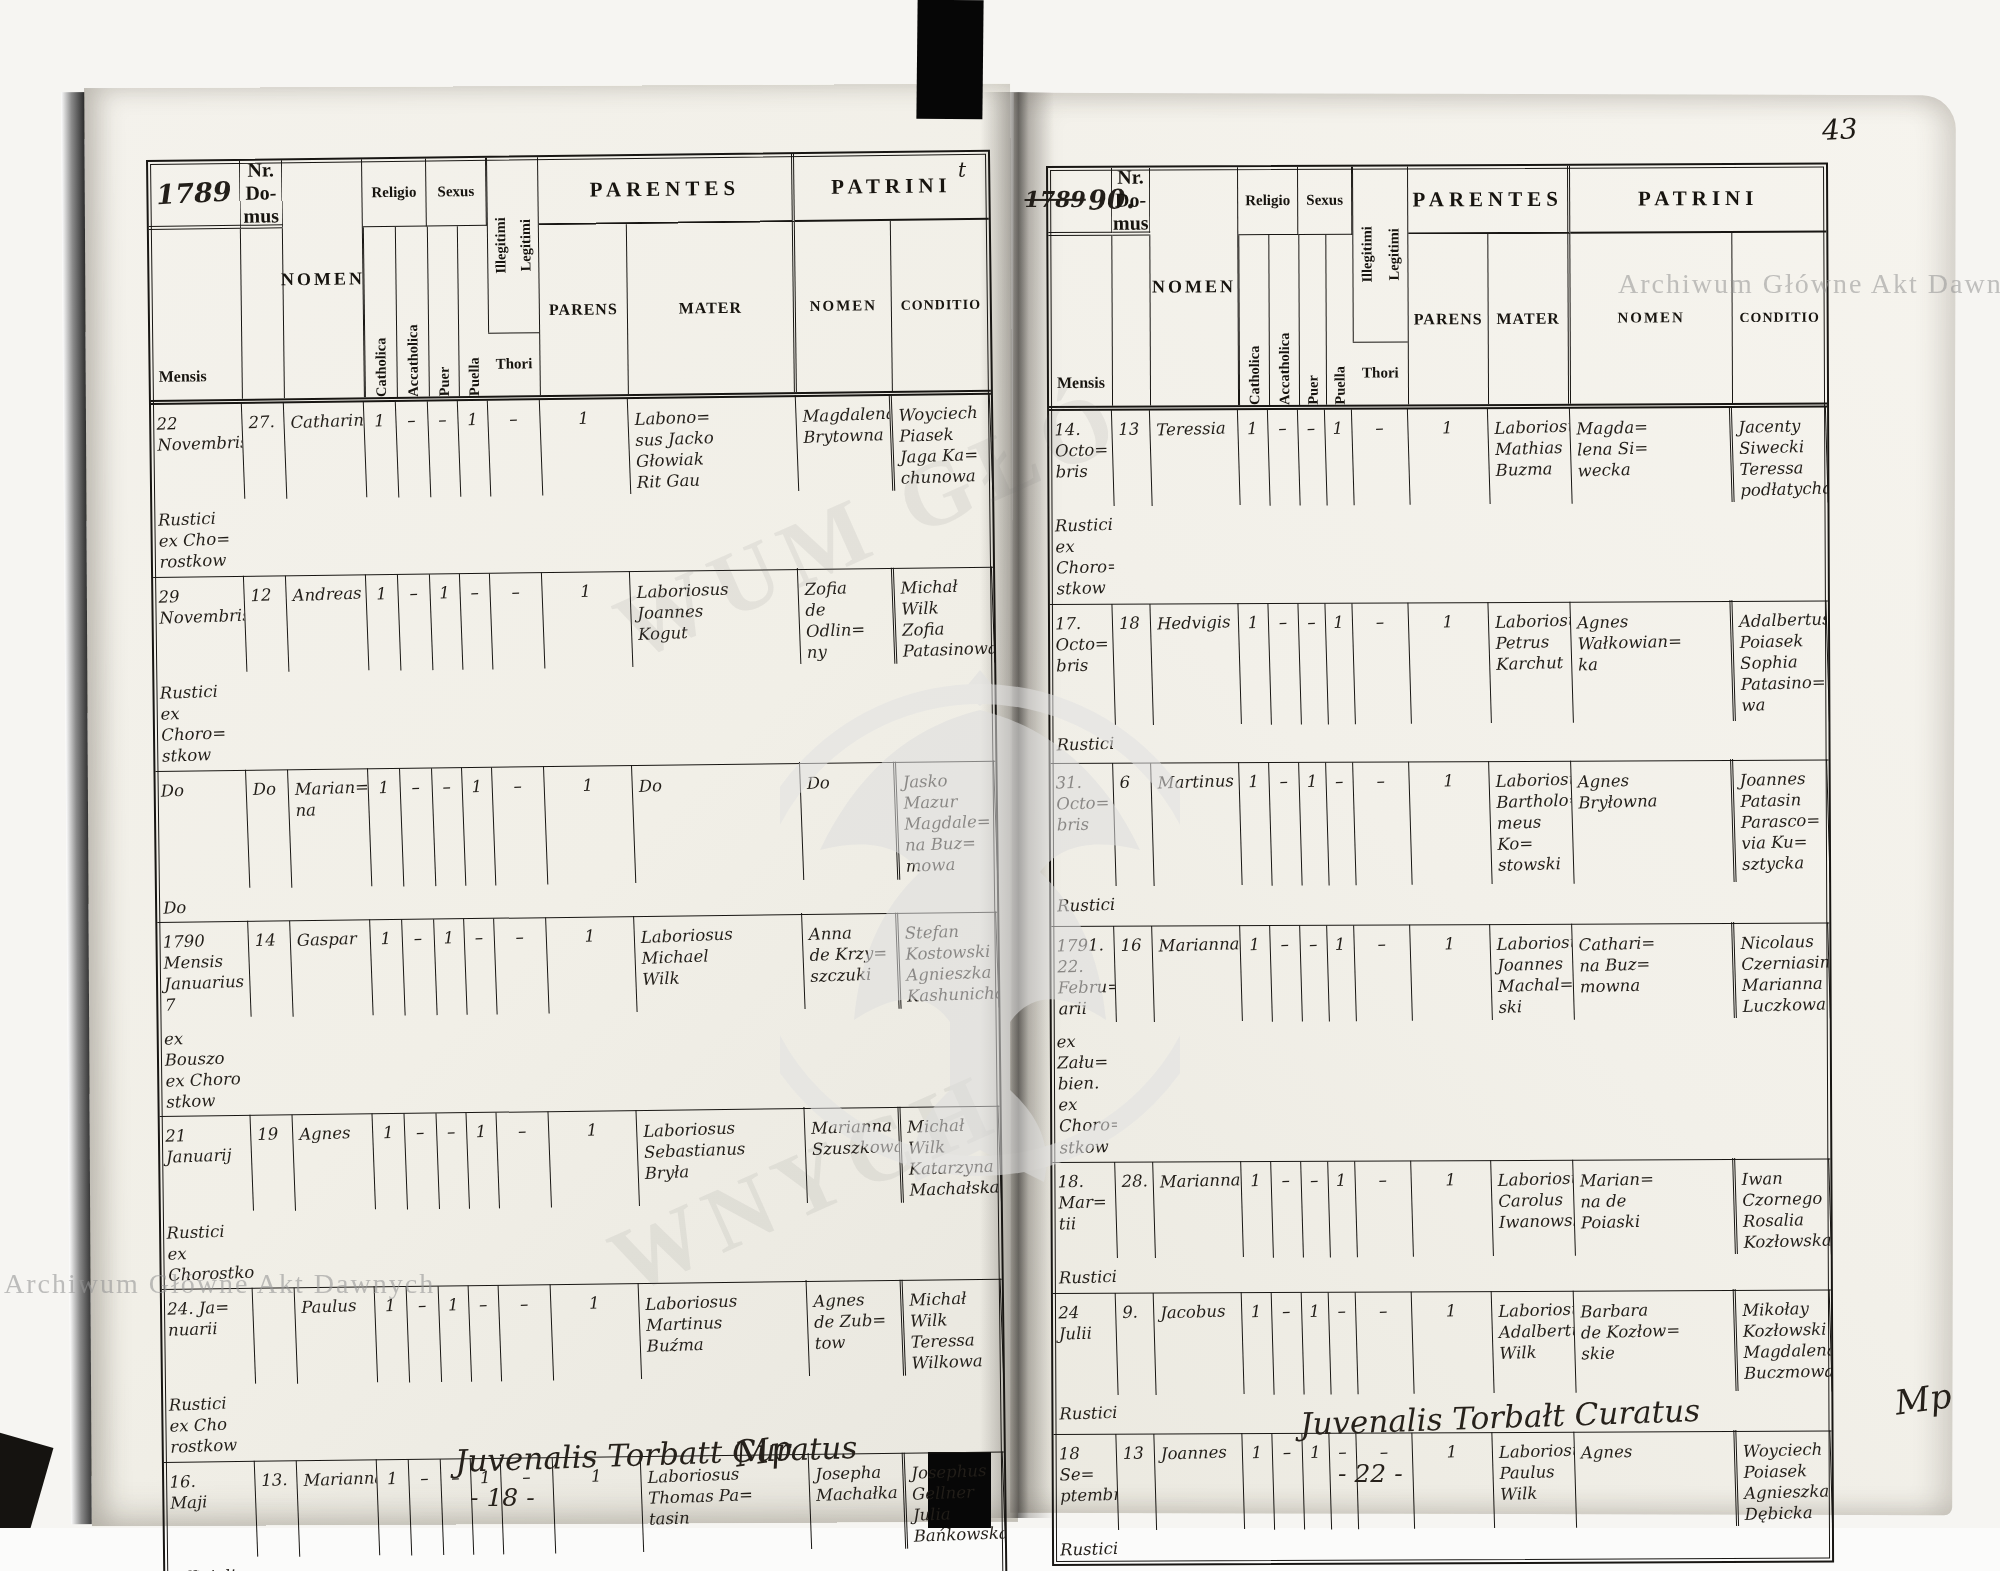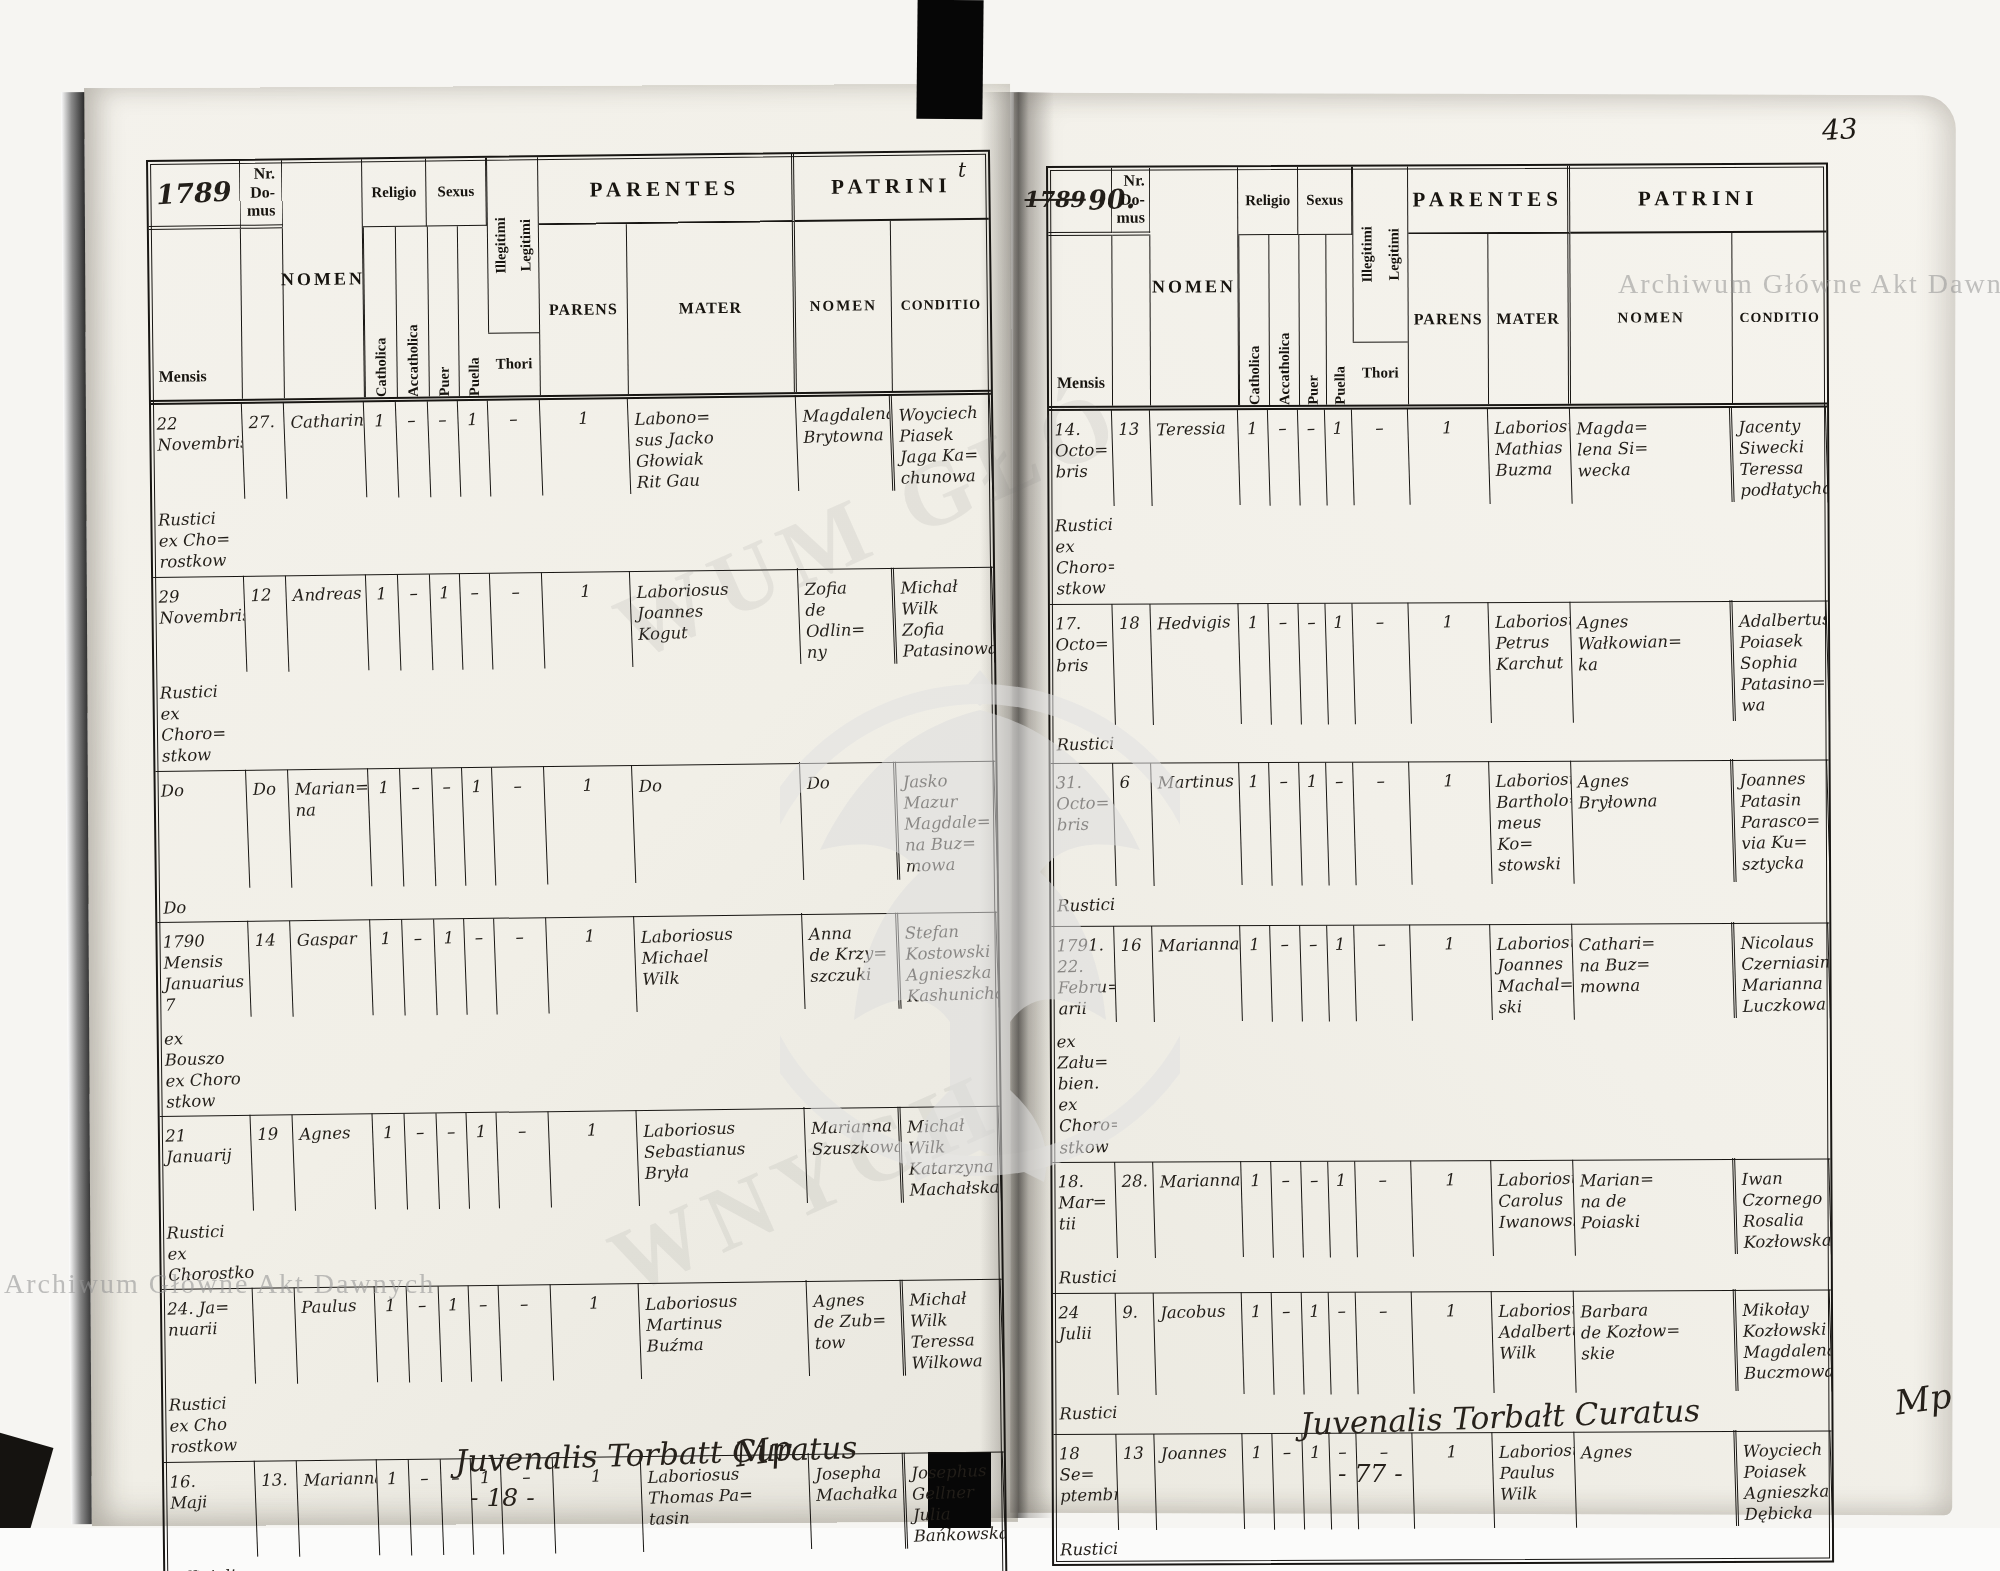--- a/index.html
+++ b/index.html
@@ -66,21 +66,21 @@
   .table-right{left:1046px;top:166px;transform:rotate(-0.25deg);transform-origin:top left;--cols:64px 38px 88px 30px 30px 27px 27px 56px 80px 82px 162px 94px;}
 
   .thead{display:grid;grid-template-columns:var(--cols);grid-template-rows:68px 170px;border-bottom:5px double #181613;}
   .hc{
     border-right:1.5px solid #181613;
     display:flex;align-items:center;justify-content:center;text-align:center;
     font-weight:bold;color:#17140f;font-size:15px;line-height:1.15;
     white-space:pre-line;position:relative;
   }
   .h-year{grid-column:1;grid-row:1;border-bottom:4px double #181613;}
-  .h-nrdomus{grid-column:2;grid-row:1;border-bottom:4px double #181613;font-size:16px;text-align:right;}
+  .h-nrdomus{grid-column:2;grid-row:1;border-bottom:4px double #181613;font-size:20px;}
   .h-nomen{grid-column:3;grid-row:1 / span 2;font-size:18px;letter-spacing:3px;}
   .h-religio{grid-column:4 / span 2;grid-row:1;border-bottom:1.6px solid #181613;align-items:center;}
   .h-sexus{grid-column:6 / span 2;grid-row:1;border-bottom:1.6px solid #181613;}
   .h-thori{grid-column:8;grid-row:1 / span 2;display:flex;flex-direction:column;padding:0;align-items:stretch;justify-content:flex-start;}
   .h-parentes{grid-column:9 / span 2;grid-row:1;border-bottom:2px solid #181613;font-size:21px;letter-spacing:5px;border-right:3px double #181613;}
   .h-patrini{grid-column:11 / span 2;grid-row:1;border-bottom:2px solid #181613;font-size:21px;letter-spacing:5px;border-right:none;}
   .h-mensis{grid-column:1;grid-row:2;align-items:flex-end;justify-content:flex-start;padding:0 0 14px 8px;font-size:16px;}
   .h-blank{grid-column:2;grid-row:2;}
   .vlabel{
     writing-mode:vertical-rl;transform:rotate(180deg);
@@ -568,21 +568,21 @@
         <div class="cell hw c-cond">Rustici</div>
       </div>
     </div>
 </div>
 
 <div class="hw sig sig-left">Juvenalis Torbatt Curatus</div>
 <div class="hw flourish flourish-left">Mp</div>
 <div class="hw pageno pageno-left">- 18 -</div>
 <div class="hw sig sig-right">Juvenalis Torbałt Curatus</div>
 <div class="hw flourish flourish-right">Mp</div>
-<div class="hw pageno pageno-right">- 77 -</div>
+<div class="hw pageno pageno-right">- 22 -</div>
 <div class="hw corner-num">43</div>
 <div class="hw stray-mark">t</div>
 
 <div class="wm wm-topright">Archiwum Główne Akt Dawnych</div>
 <div class="wm wm-bottomleft">Archiwum Główne Akt Dawnych</div>
 <div class="wm-ghost wm-ghost-1">WUM GŁÓ</div>
 <div class="wm-ghost wm-ghost-2">WNYCH</div>
 <svg class="wm-eagle" viewBox="0 0 200 300">
   <path fill="#dedede" d="M100,30 l9,11 -9,7 -9,-7 z
     M100,50 C68,58 40,78 20,120 C45,114 60,118 70,131 C50,150 40,174 37,205

